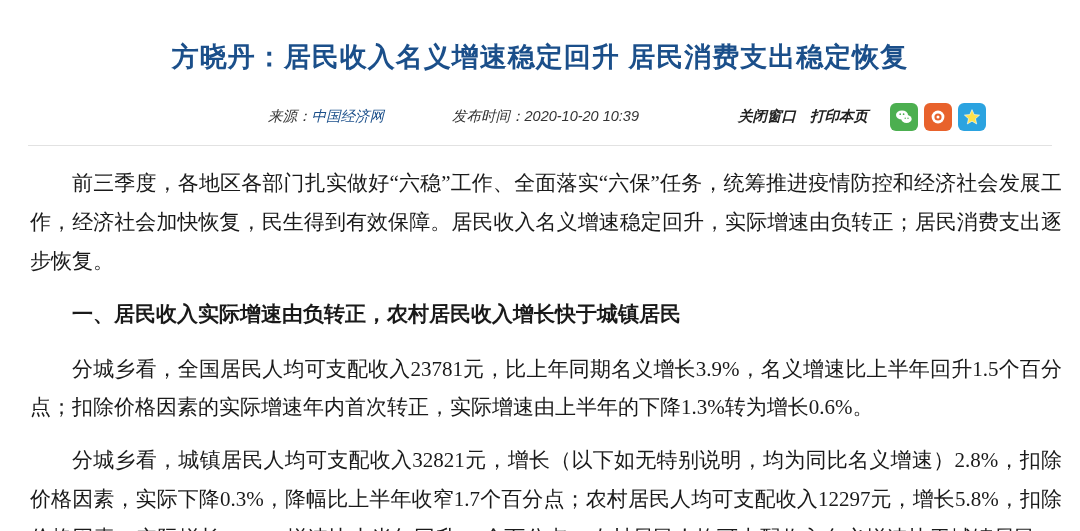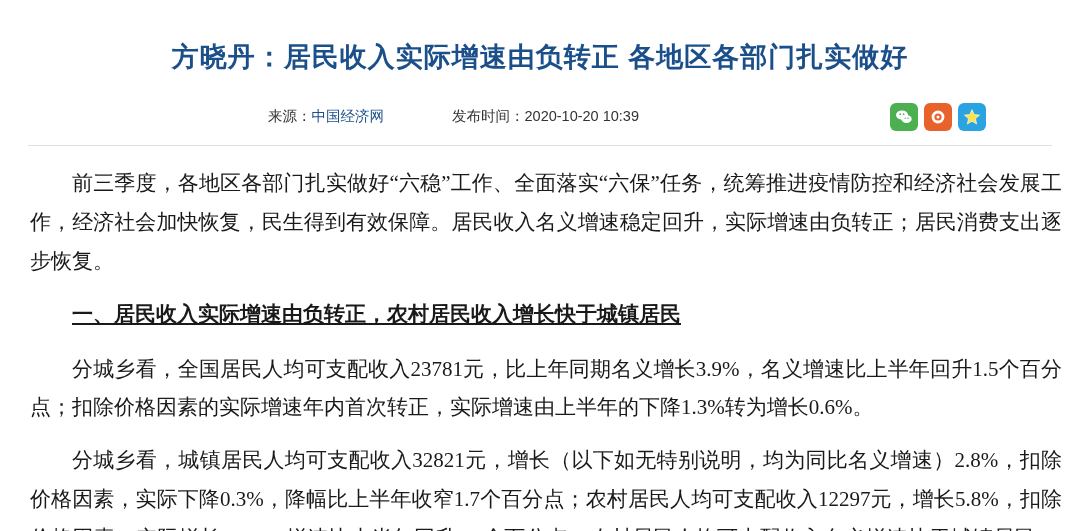--- a/index.html
+++ b/index.html
@@ -35,20 +35,21 @@
     align-items: center;
     justify-content: center;
     gap: 0;
     font-family: "Liberation Sans", sans-serif;
     font-size: 14.5px;
     color: #333;
     margin-top: 28px;
     padding: 0 28px;
     position: relative;
     height: 30px;
+    font-style: italic;
   }
   .meta-source {
     position: absolute;
     left: 268px;
     top: 4px;
     white-space: nowrap;
   }
   .meta-source .label { color: #333; }
   .meta-source .link {
     color: #1b4f8a;
@@ -110,38 +111,41 @@
     color: #1a1a1a;
     text-align: justify;
   }
   .body-text p {
     margin: 0 0 14px 0;
     text-indent: 2em;
   }
   .body-text p.subhead {
     font-weight: bold;
     margin-bottom: 16px;
-    text-decoration: underline;
   }
 </style>
 </head>
 <body>
 
 <div class="page">
 
-  <h1 class="article-title">方晓丹：居民收入实际增速由负转正 各地区各部门扎实做好</h1>
+  <h1 class="article-title">方晓丹：居民收入名义增速稳定回升 居民消费支出稳定恢复</h1>
 
   <div class="meta-row">
 
     <div class="meta-source">
       <span class="label">来源：</span><a class="link">中国经济网</a>
     </div>
 
     <div class="meta-time">发布时间：2020-10-20 10:39</div>
 
+    <div class="meta-actions">
+      <span class="act">关闭窗口</span>
+      <span class="act">打印本页</span>
+    </div>
 
     <div class="share-icons">
       <span class="share-icon share-wechat">
         <svg width="18" height="18" viewBox="0 0 18 18" aria-hidden="true">
           <ellipse cx="7" cy="7" rx="6" ry="4.6" fill="#ffffff"></ellipse>
           <ellipse cx="11.5" cy="11" rx="5.2" ry="4" fill="#ffffff"></ellipse>
           <circle cx="5.2" cy="6.2" r="0.85" fill="#4caf50"></circle>
           <circle cx="8.6" cy="6.2" r="0.85" fill="#4caf50"></circle>
           <circle cx="10.2" cy="10.3" r="0.7" fill="#4caf50"></circle>
           <circle cx="13" cy="10.3" r="0.7" fill="#4caf50"></circle>

